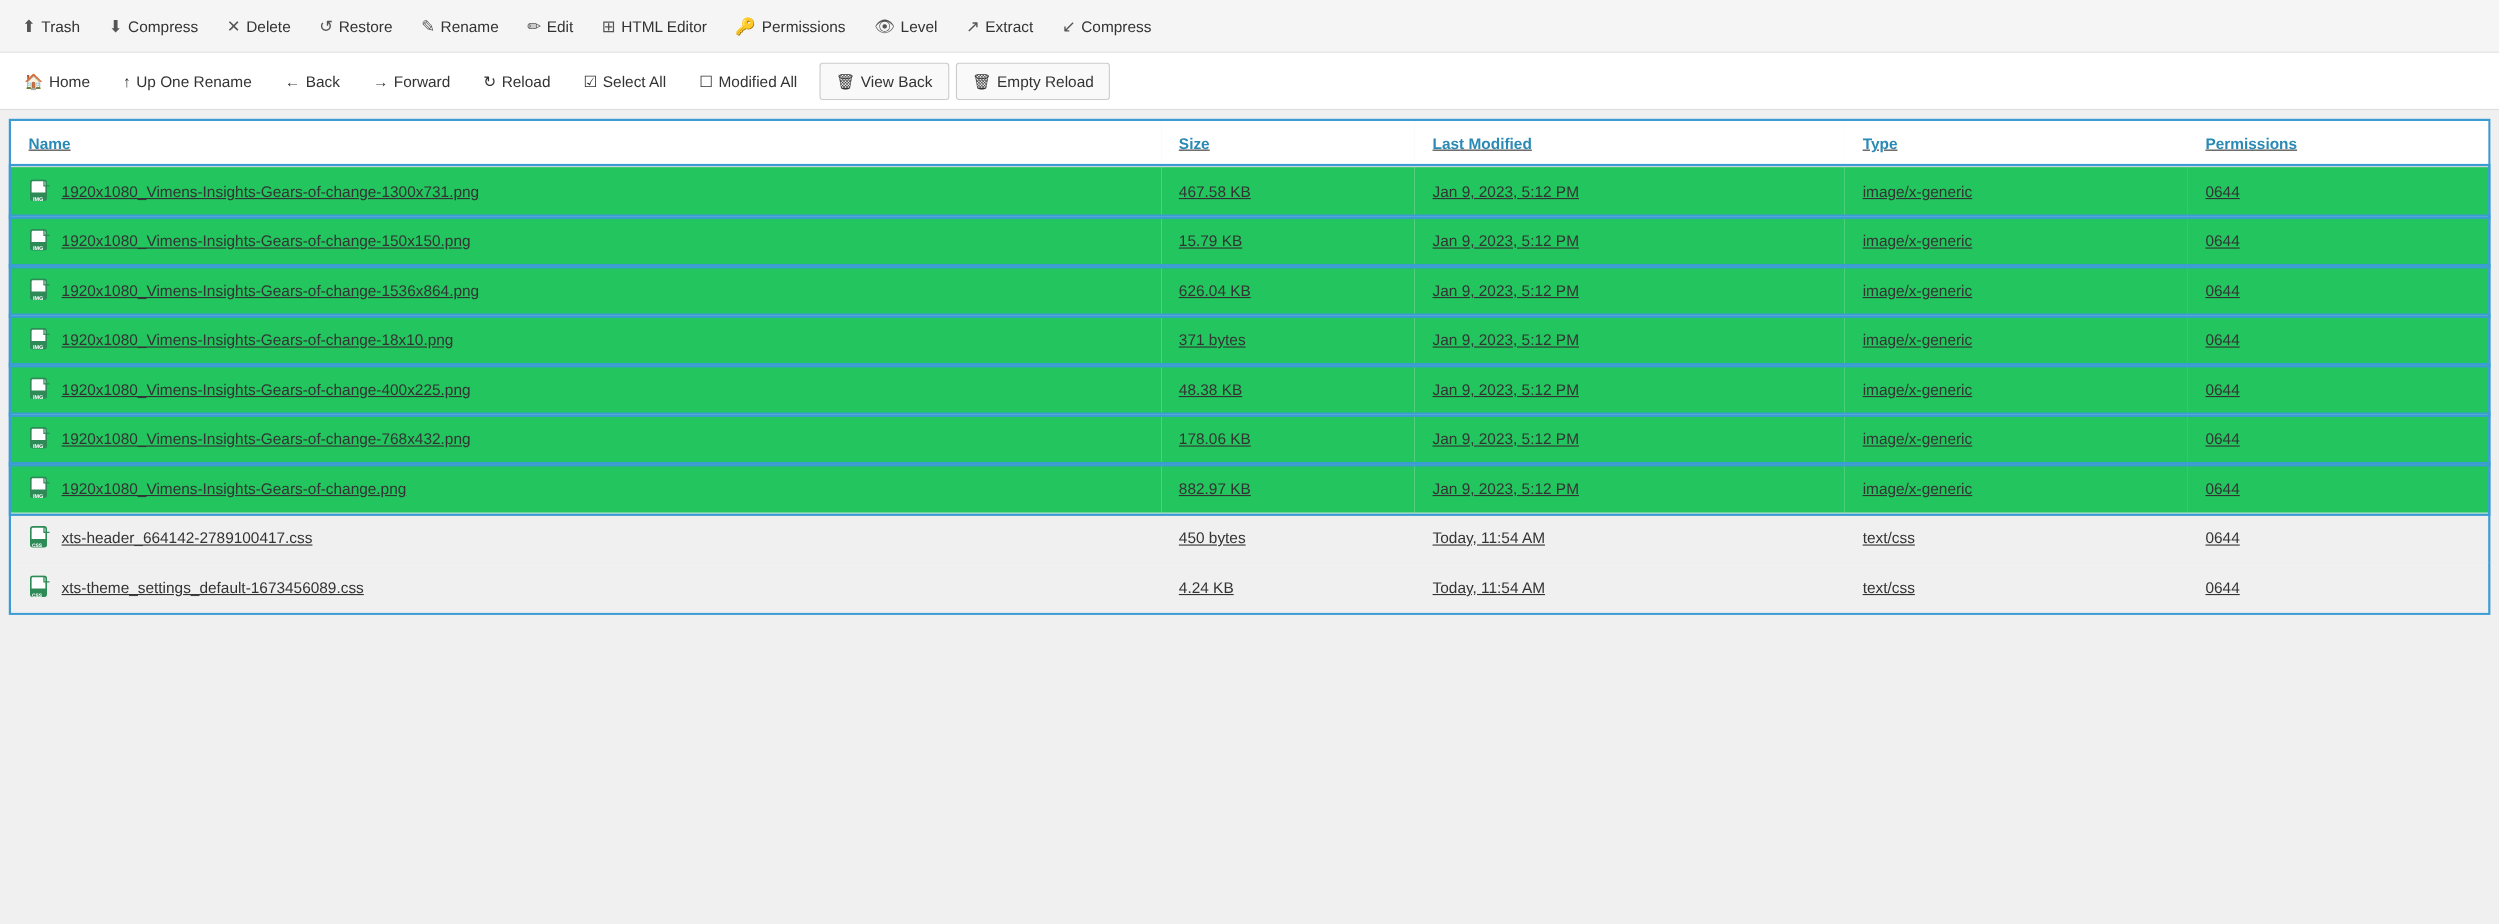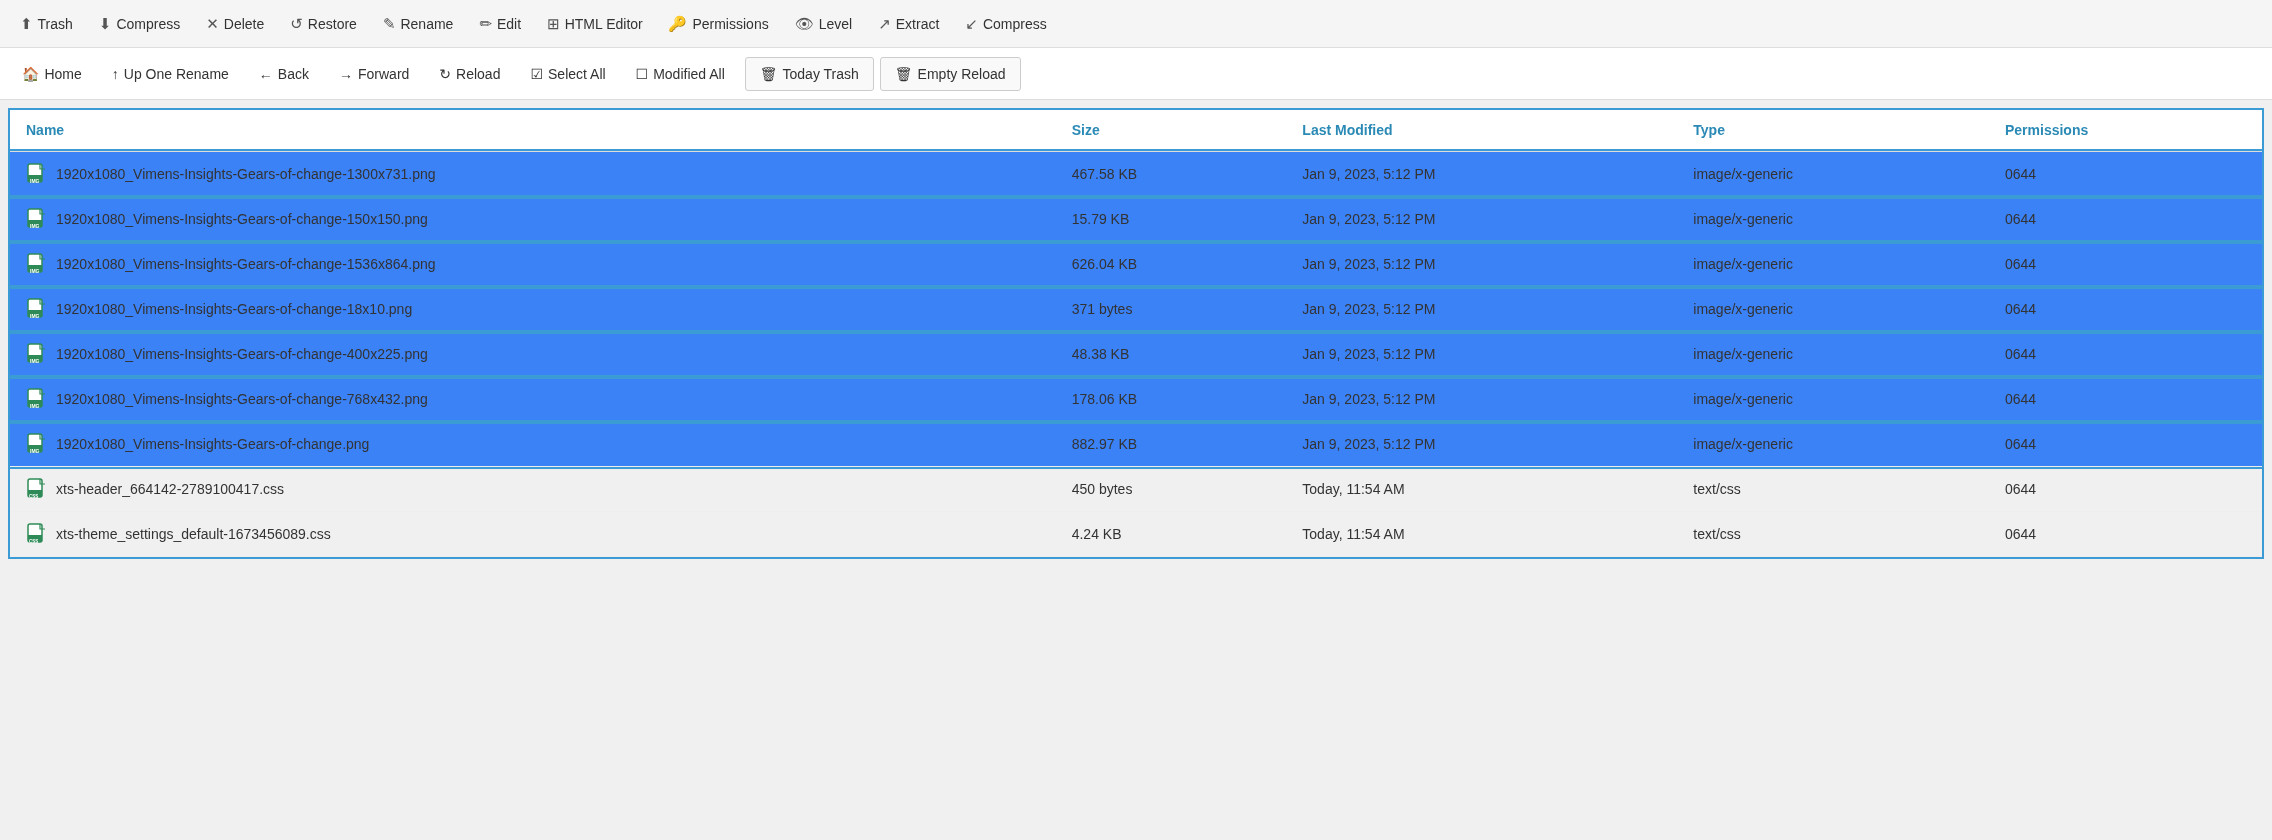--- a/index.html
+++ b/index.html
@@ -61,20 +61,21 @@
     }
     .nav-btn .icon { font-size: 14px; }
     .nav-btn.trash-btn {
       border: 1px solid #ccc;
       background: #f9f9f9;
       margin-left: 4px;
     }
     .file-table {
       width: 100%;
       border-collapse: collapse;
+      text-decoration: underline;
     }
     .file-table thead tr {
       background: #fff;
       border-bottom: 2px solid #ddd;
     }
     .file-table th {
       padding: 12px 16px;
       text-align: left;
       color: #2a8ab5;
       font-weight: 600;
@@ -82,21 +83,21 @@
       cursor: pointer;
       white-space: nowrap;
     }
     .file-table td {
       padding: 11px 16px;
       border-bottom: 1px solid #eee;
       font-size: 14px;
       color: #333;
       white-space: nowrap;
     }
-    .file-table tbody tr.selected { background: #3b82f6; outline: 2px solid #3a9bd5; padding-left: 28px; }
+    .file-table tbody tr.selected { background: #22c55e; outline: 2px solid #3a9bd5; padding-left: 28px; }
 
     .file-icon {
       width: 22px;
       height: 22px;
       display: inline-flex;
       align-items: center;
       justify-content: center;
       margin-right: 8px;
       vertical-align: middle;
       flex-shrink: 0;
@@ -194,21 +195,21 @@
     <button class="nav-btn">
       <span class="icon">☑</span>
       <span>Select All</span>
     </button>
     <button class="nav-btn">
       <span class="icon">☐</span>
       <span>Modified All</span>
     </button>
     <button class="nav-btn trash-btn">
       <span class="icon">🗑</span>
-      <span>Today Trash</span>
+      <span>View Back</span>
     </button>
     <button class="nav-btn trash-btn">
       <span class="icon">🗑</span>
       <span>Empty Reload</span>
     </button>
   </div>
 
   <div class="table-wrapper">
     <table class="file-table">
       <thead>

